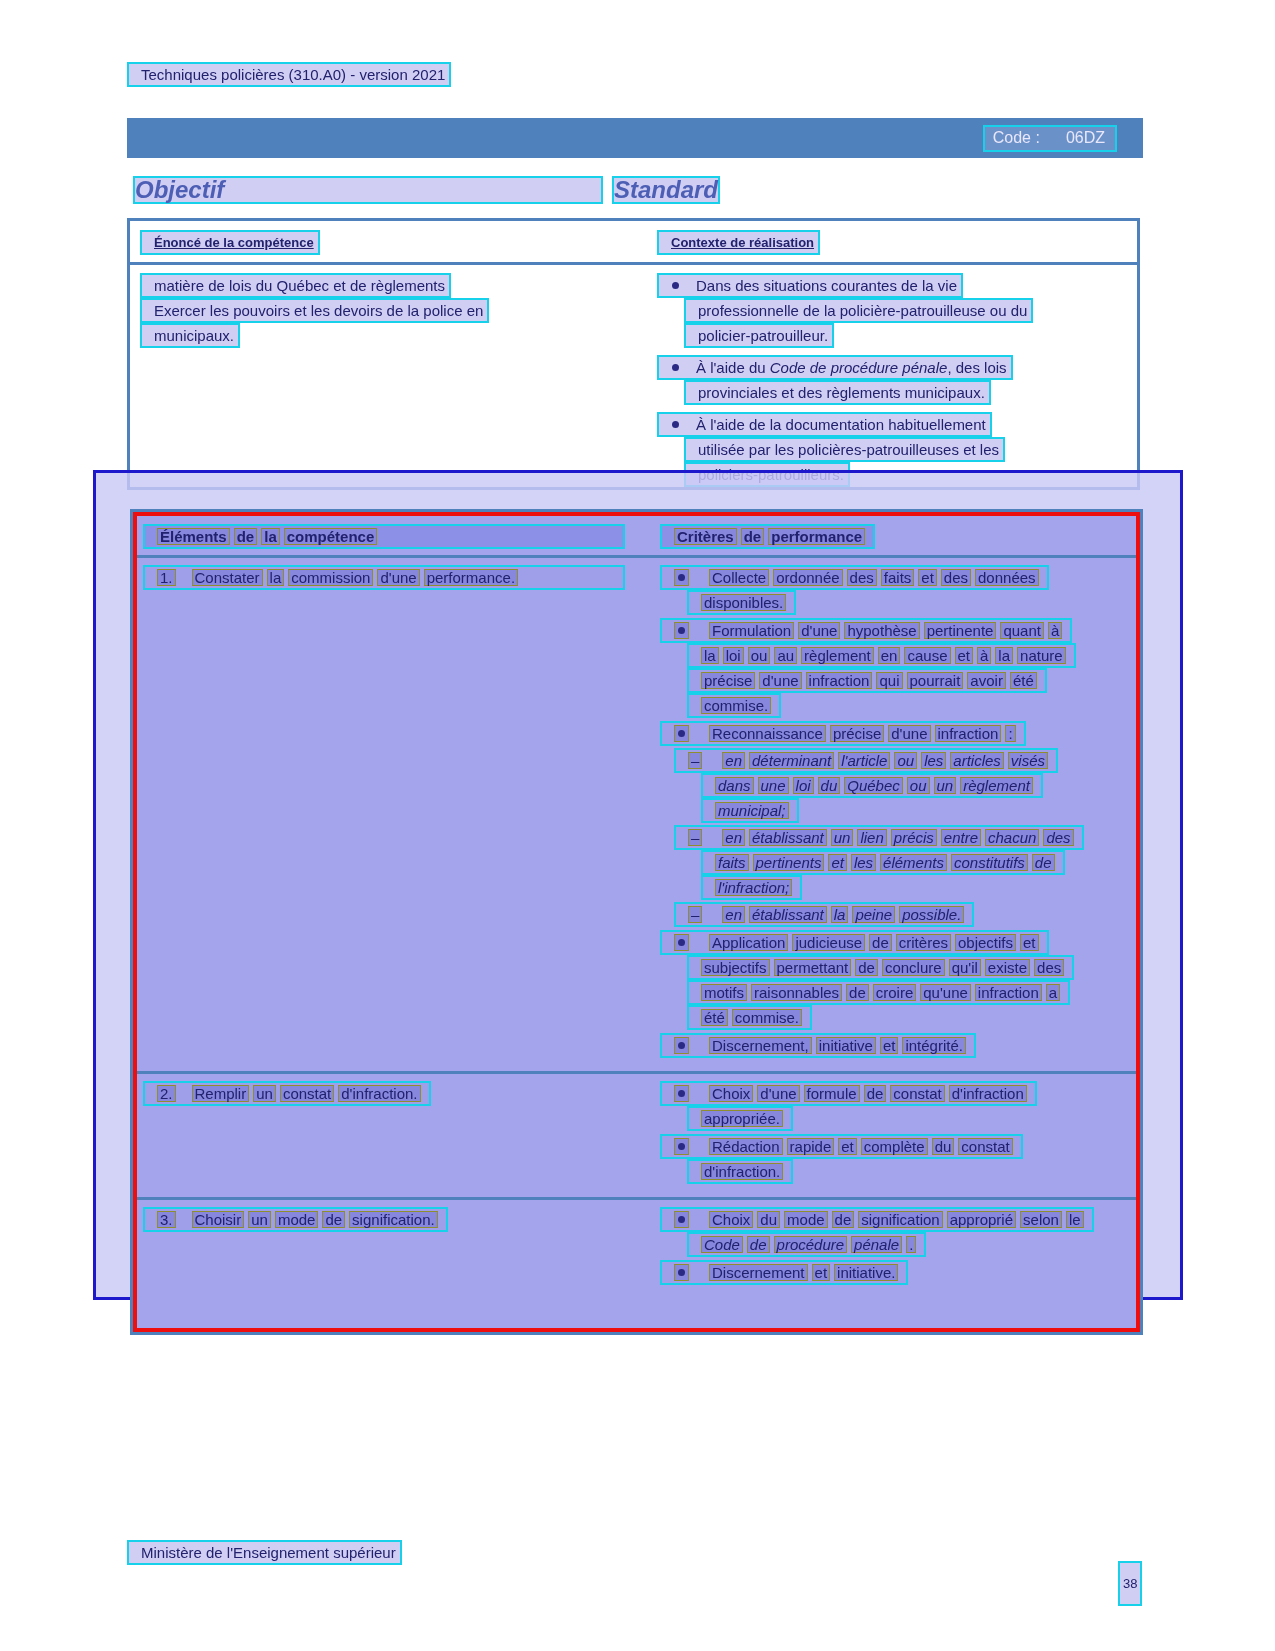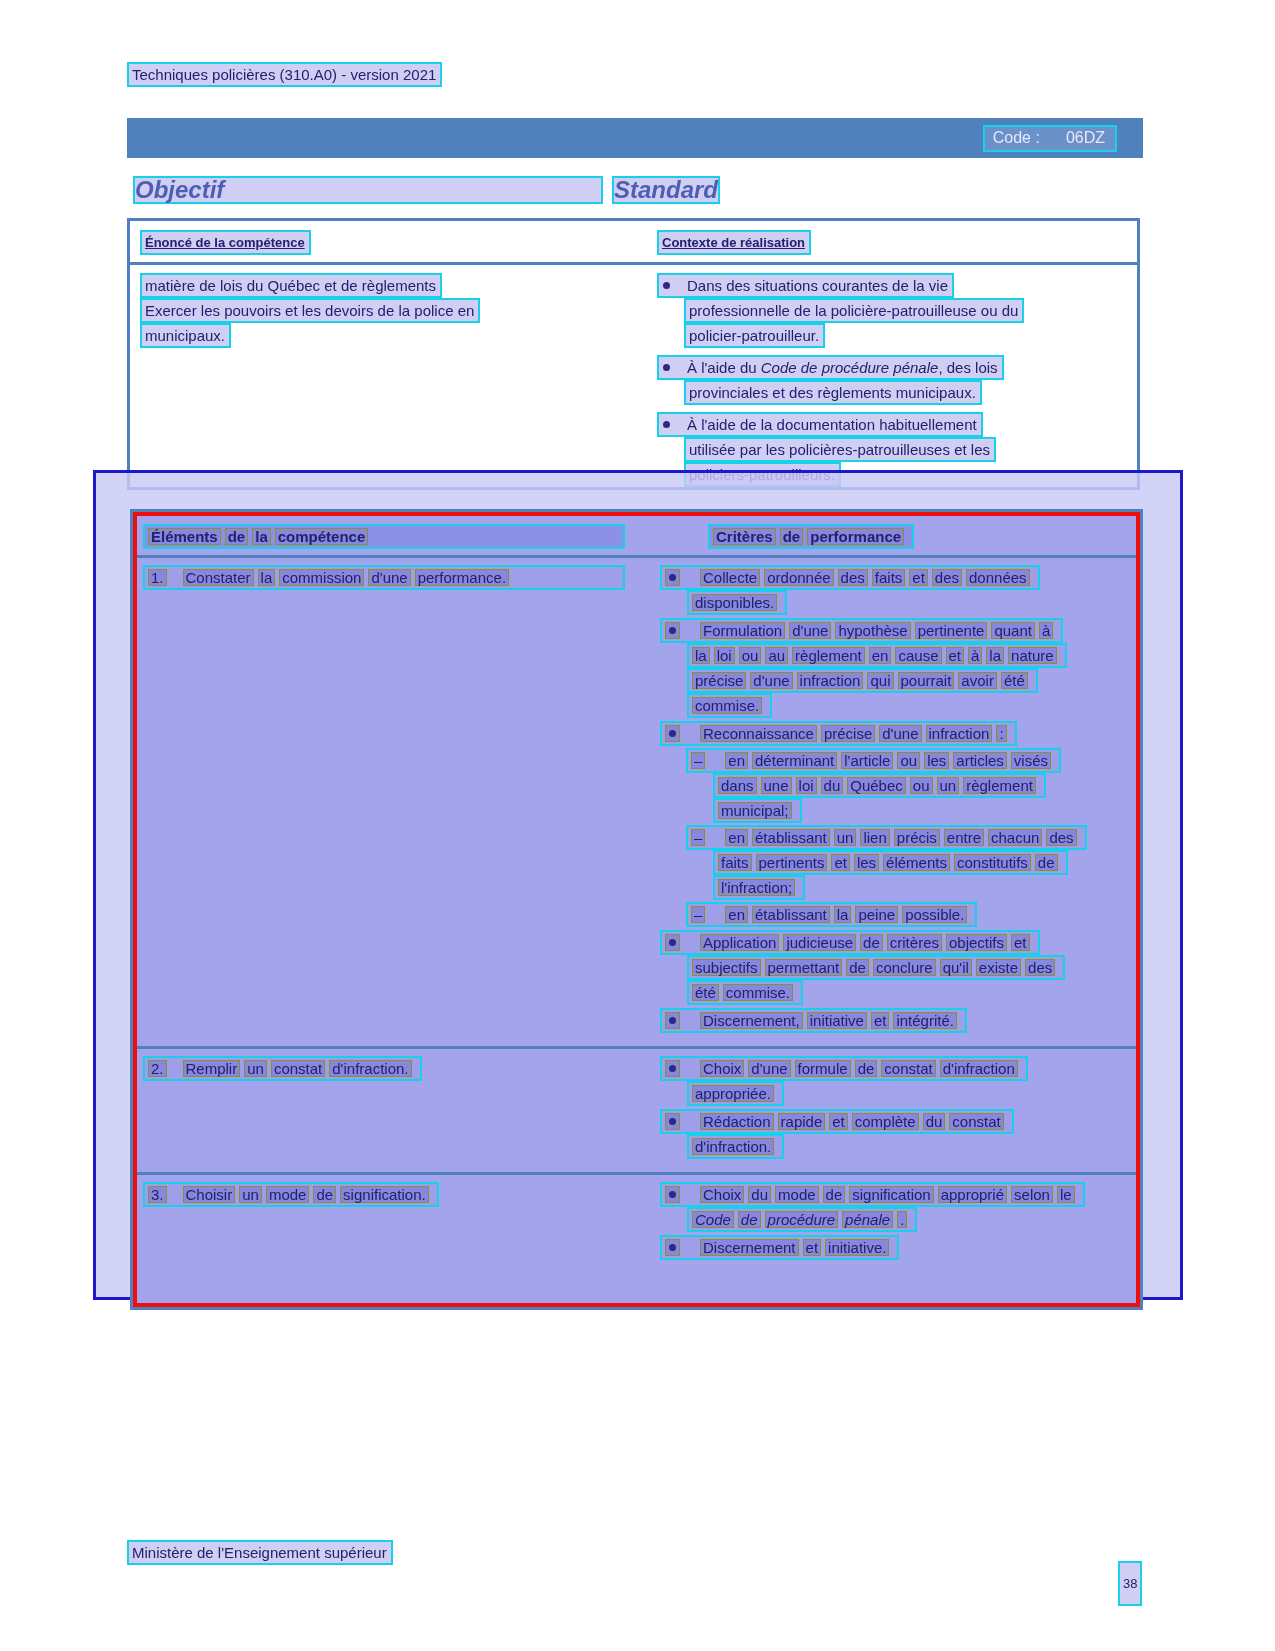--- a/index.html
+++ b/index.html
@@ -10,38 +10,38 @@
     --text:#21216e; --heading-text:#4d5fb5; --banner-text:#e9e7fb;
   }
   html,body{margin:0;padding:0;}
   body{font-family:"Liberation Sans",sans-serif;background:#fff;}
   #page{position:relative;width:1275px;height:1651px;background:#fff;overflow:hidden;
         color:var(--text);font-size:15px;}
   .abs{position:absolute;}
   
   .line-row{line-height:0;white-space:nowrap;}
   .line-box{display:inline-block;vertical-align:top;border:2px solid var(--line-border);
-            background:var(--line-fill-t1);padding:2px 4px 2px 3px;line-height:17px;
+            background:var(--line-fill-t1);padding:2px 4px 2px 12px;line-height:17px;
             white-space:pre-wrap;font-size:15px;color:var(--text);}
   .lb2{background:var(--line-fill-t2);}
   .lb-head{background:var(--head-line-fill-t2);}
   .lb-full2{width:482px;box-sizing:border-box;}
   .it{font-style:italic;}
   .b{font-weight:bold;}
   .word-box{display:inline-block;border:1px solid var(--word-border);background:var(--word-fill);
             padding:0 2px;margin-right:4px;line-height:15px;}
   .dot-glyph{display:inline-block;width:7px;height:7px;border-radius:50%;background:#2a2a85;
              vertical-align:middle;margin:0 1px 3px 1px;}
   .dash-glyph{display:inline-block;color:var(--text);}
   .bullet-gap{display:inline-block;width:16px;}
   .num-gap{display:inline-block;width:12px;}
   .cont{margin-left:27px;}
   .b-item{margin-bottom:7px;}
   .b-item2{margin-bottom:3px;}
-  .sub-item{margin-left:26px;margin-top:2px;}
+  .sub-item{margin-left:14px;margin-top:2px;font-style:italic;}
   
   #banner{left:127px;top:118px;width:1016px;height:40px;background:var(--banner);}
   #code-box{position:absolute;right:26px;top:7px;border:2px solid var(--line-border);
             background:rgba(190,195,240,0.25);color:var(--banner-text);font-size:16px;
             padding:2px 10px 3px 8px;}
   #code-box .gap{display:inline-block;width:26px;}
   
   .heading-box{border:2px solid var(--line-border);background:var(--line-fill-t1);
                font-weight:bold;font-style:italic;font-size:24px;color:var(--heading-text);
                padding:2px 0;line-height:20px;display:inline-block;box-sizing:border-box;}
@@ -55,21 +55,21 @@
   #t1-left .line-row{margin-bottom:0;}
   .t1-right{padding-left:17px;}
   
   #overlay{left:93px;top:470px;width:1090px;height:830px;border:3px solid var(--overlay-border);
            background:var(--overlay-fill);z-index:5;box-sizing:border-box;}
   
   #table2{left:130px;top:509px;width:1013px;min-height:746px;border:3px solid var(--table-border);
           box-sizing:border-box;z-index:6;background:var(--table2-fill);}
   #table2-inner{border:4px solid var(--table2-red);min-height:732px;box-sizing:border-box;}
   #table2 .thead{display:grid;grid-template-columns:505px 1fr;padding:8px 0 6px 6px;
-                 border-bottom:3px solid var(--table-border);gap:48px;}
+                 border-bottom:3px solid var(--table-border);}
   .t2-row{display:grid;grid-template-columns:505px 1fr;padding:7px 0 10px 6px;}
   .t2-row + .t2-row{border-top:3px solid var(--table-border);}
   .t2-row-last{padding-bottom:40px;}
   .t2-right{padding-left:12px;}
   
   #footer-ministry{left:127px;top:1540px;}
   #footer-page{left:1118px;top:1561px;}
   #footer-page .line-box{font-size:13px;padding:12px 3px;}
 </style>
 </head>
@@ -156,20 +156,21 @@
                   <div class="line-row cont"><span class="line-box lb2"><span class="word-box">faits</span><span class="word-box">pertinents</span><span class="word-box">et</span><span class="word-box">les</span><span class="word-box">éléments</span><span class="word-box">constitutifs</span><span class="word-box">de</span></span></div>
                   <div class="line-row cont"><span class="line-box lb2"><span class="word-box">l'infraction;</span></span></div>
                 </div>
                 <div class="sub-item">
                   <div class="line-row"><span class="line-box lb2"><span class="word-box"><span class="dash-glyph">–</span></span><span class="bullet-gap"></span><span class="word-box">en</span><span class="word-box">établissant</span><span class="word-box">la</span><span class="word-box">peine</span><span class="word-box">possible.</span></span></div>
                 </div>
               </div>
               <div class="b-item2">
                 <div class="line-row"><span class="line-box lb2"><span class="word-box"><span class="dot-glyph"></span></span><span class="bullet-gap"></span><span class="word-box">Application</span><span class="word-box">judicieuse</span><span class="word-box">de</span><span class="word-box">critères</span><span class="word-box">objectifs</span><span class="word-box">et</span></span></div>
                 <div class="line-row cont"><span class="line-box lb2"><span class="word-box">subjectifs</span><span class="word-box">permettant</span><span class="word-box">de</span><span class="word-box">conclure</span><span class="word-box">qu'il</span><span class="word-box">existe</span><span class="word-box">des</span></span></div>
+                <div class="line-row cont"><span class="line-box lb2"><span class="word-box">motifs</span><span class="word-box">raisonnables</span><span class="word-box">de</span><span class="word-box">croire</span><span class="word-box">qu'une</span><span class="word-box">infraction</span><span class="word-box">a</span></span></div>
                 <div class="line-row cont"><span class="line-box lb2"><span class="word-box">été</span><span class="word-box">commise.</span></span></div>
               </div>
               <div class="b-item2">
                 <div class="line-row"><span class="line-box lb2"><span class="word-box"><span class="dot-glyph"></span></span><span class="bullet-gap"></span><span class="word-box">Discernement,</span><span class="word-box">initiative</span><span class="word-box">et</span><span class="word-box">intégrité.</span></span></div>
               </div>
             </div>
           </div>
           <div class="t2-row">
             <div>
               <div class="line-row"><span class="line-box lb2"><span class="word-box b-none">2.</span><span class="num-gap"></span><span class="word-box">Remplir</span><span class="word-box">un</span><span class="word-box">constat</span><span class="word-box">d'infraction.</span></span></div>

